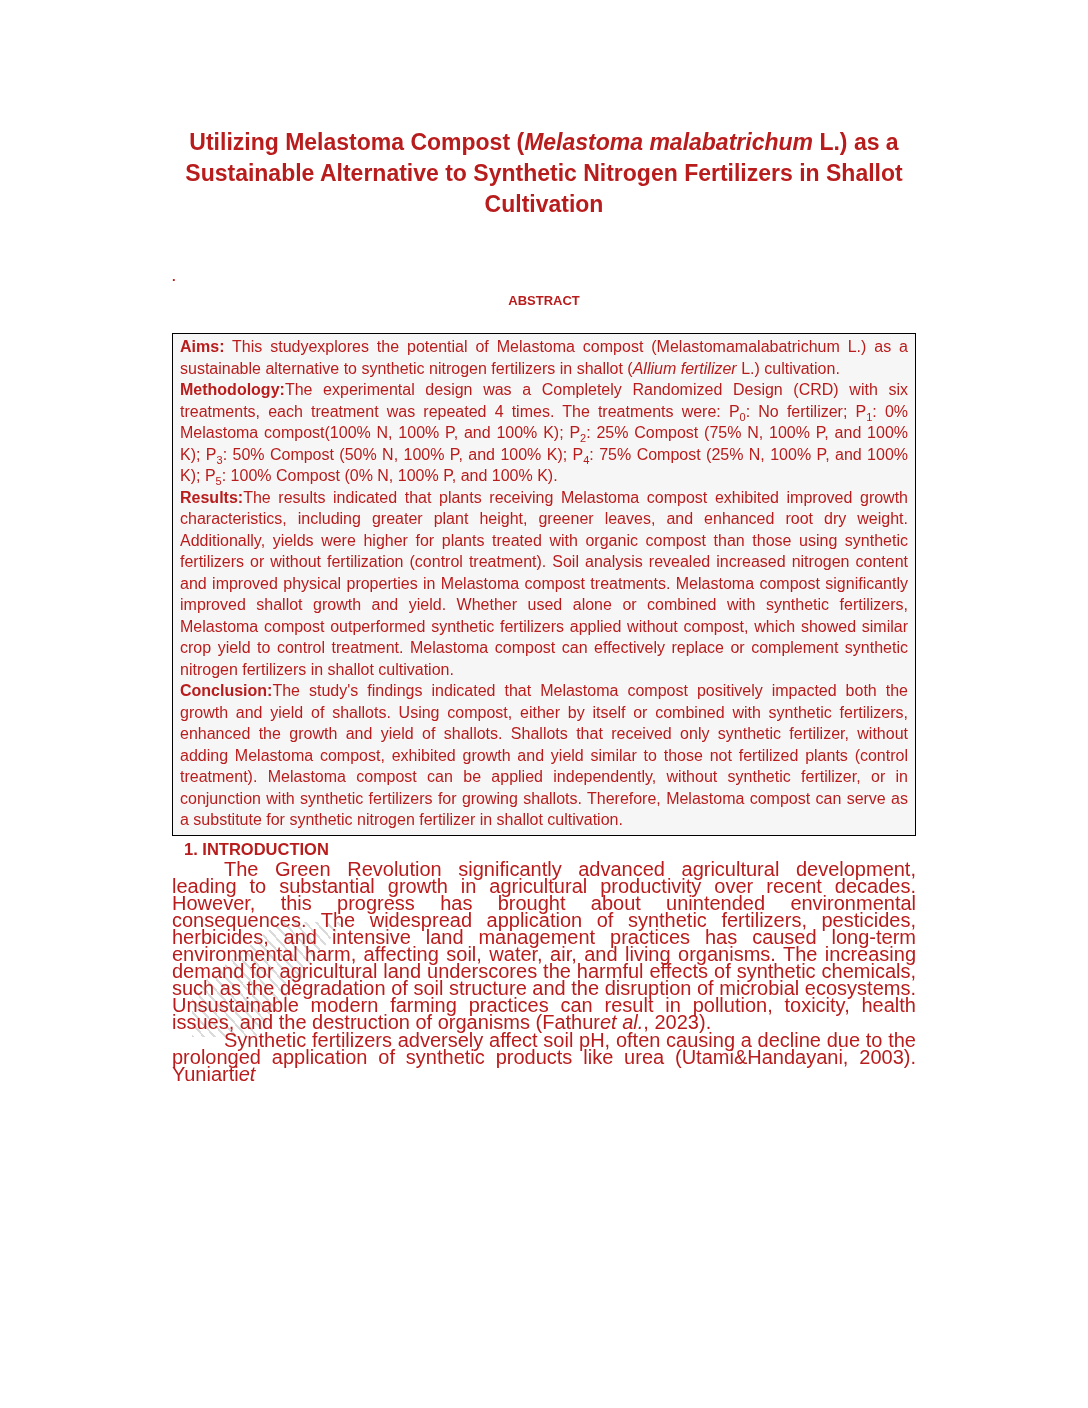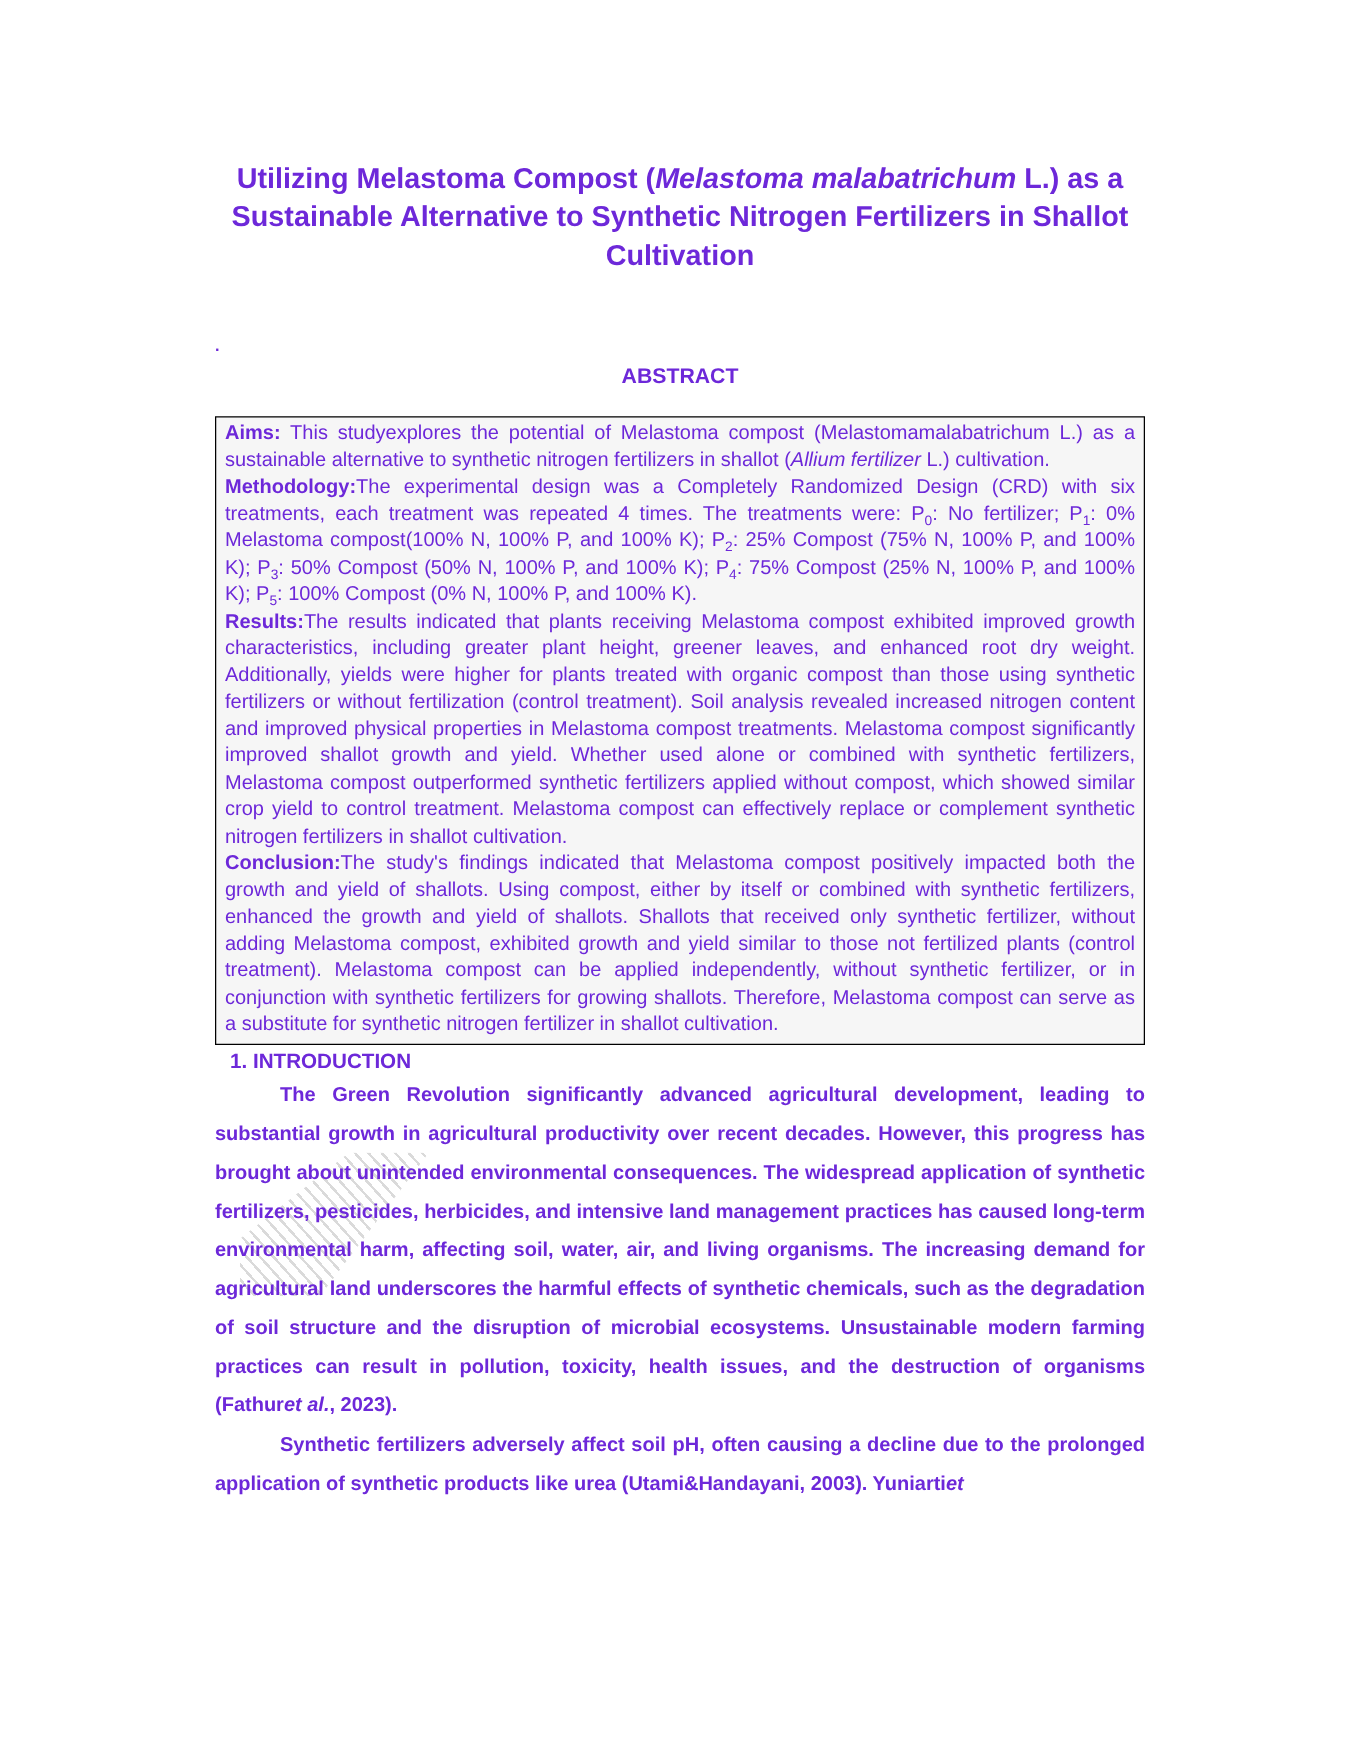--- a/index.html
+++ b/index.html
@@ -3,37 +3,37 @@
 <meta charset="utf-8">
 <style>
   * { box-sizing: border-box; }
   html, body { margin: 0; padding: 0; background: #ffffff; }
   .page {
     position: relative;
     width: 1088px;
     height: 1408px;
     background: #ffffff;
     font-family: "Liberation Sans", sans-serif;
-    color: #6d28d9;
+    color: #b91c1c;
     overflow: hidden;
   }
   .content { position: relative; z-index: 1; margin: 0 auto 0 172px; width: 744px; }
   .title {
     margin: 0;
     padding-top: 127px;
     text-align: center;
     font-size: 23px;
     line-height: 31px;
     font-weight: bold;
   }
   .stray { margin-top: 50px; font-size: 13px; line-height: 13px; font-weight: bold; }
   .abstract-heading {
     margin: 8px 0 0 0;
     text-align: center;
-    font-size: 17px;
+    font-size: 13px;
     line-height: 20px;
     font-weight: bold;
   }
   .abstract-box {
     margin-top: 22px;
     border: 1px solid #000;
     background: #f6f6f6;
     padding: 2px 7px 4px 7px;
     font-size: 16px;
     line-height: 21.5px;
@@ -47,24 +47,23 @@
     text-align: justify;
   }
   .section-heading {
     margin: 2px 0 0 12px;
     font-size: 16.5px;
     line-height: 22px;
     font-weight: bold;
   }
   .body-para {
     margin: 1px 0 0 0;
-    font-size: 16px;
-    line-height: 31px;
+    font-size: 20px;
+    line-height: 17px;
     text-align: justify;
-    font-weight: bold;
   }
   .indent { text-indent: 52px; }
   sub { font-size: 11px; line-height: 0; }
   .watermark {
     position: absolute;
     left: 192px;
     top: 922px;
     width: 168px;
     height: 115px;
     z-index: 0;

